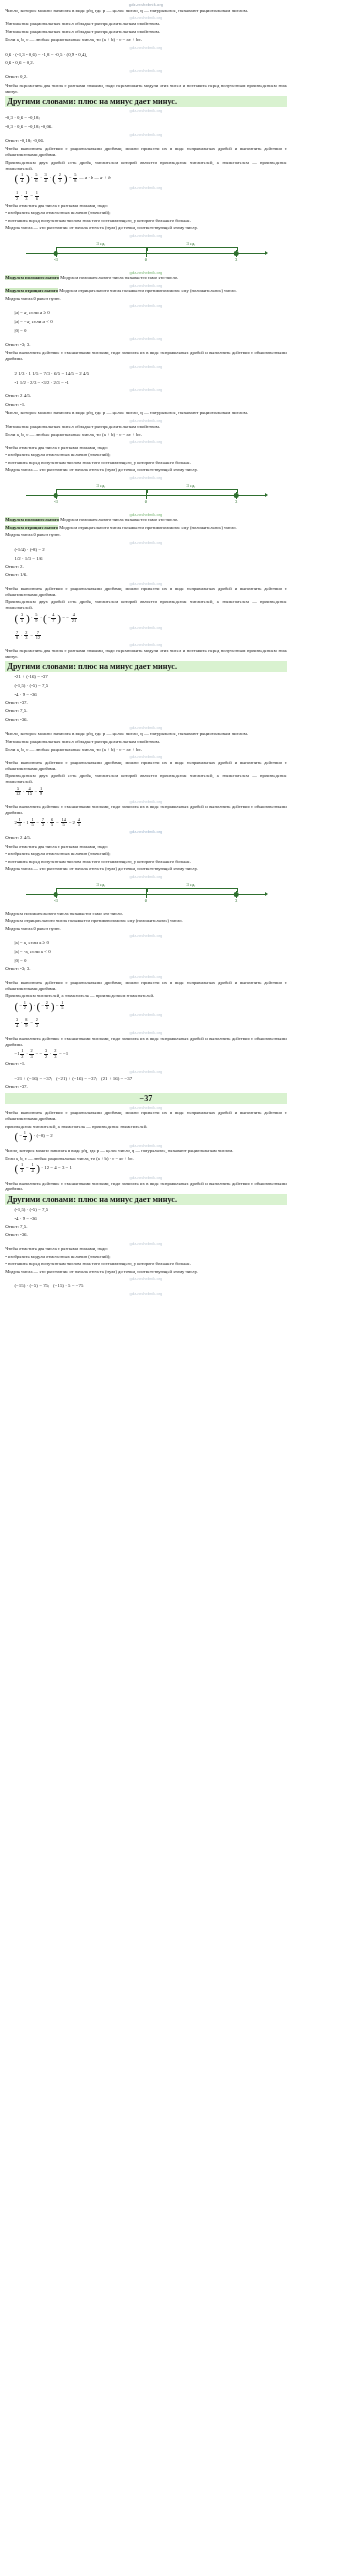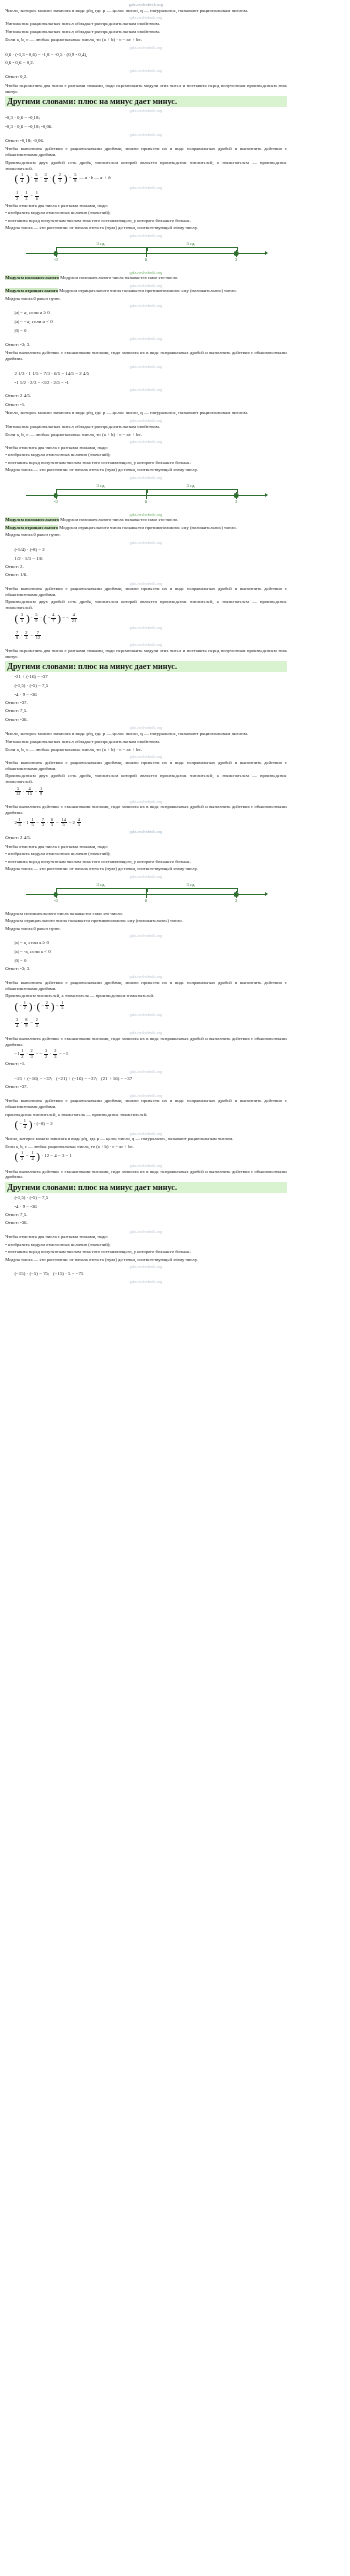--- a/index.html
+++ b/index.html
@@ -435,20 +435,23 @@
     </div>
     <p class="answer">Ответ: -1.</p>
     <div class="wm-line wm">gdz-reshebnik.org</div>
   </div>
 
   <div class="blk">
     <div class="expr expr-indent">
       −21 + (−16) = −37;&nbsp;&nbsp; (−21) + (−16) = −37;&nbsp;&nbsp; (21 + 16) = −37
     </div>
     <p class="answer">Ответ: -37.</p>
+    <div class="hl-row center">
+      <span class="bold">−37</span>
+    </div>
     <div class="wm-line wm">gdz-reshebnik.org</div>
   </div>
 
   <div class="blk">
     <p class="small">Чтобы выполнить действия с рациональными дробями, можно привести их в виде неправильных дробей и выполнить действия с обыкновенными дробями.</p>
     <p class="small">произведение числителей, а знаменатель — произведение знаменателей.</p>
     <div class="expr expr-indent">
       <span class="bigbrace">(</span>
       −<span class="frac"><span class="num">1</span><span class="den">4</span></span>
       <span class="bigbrace">)</span> · (−8) = 2

